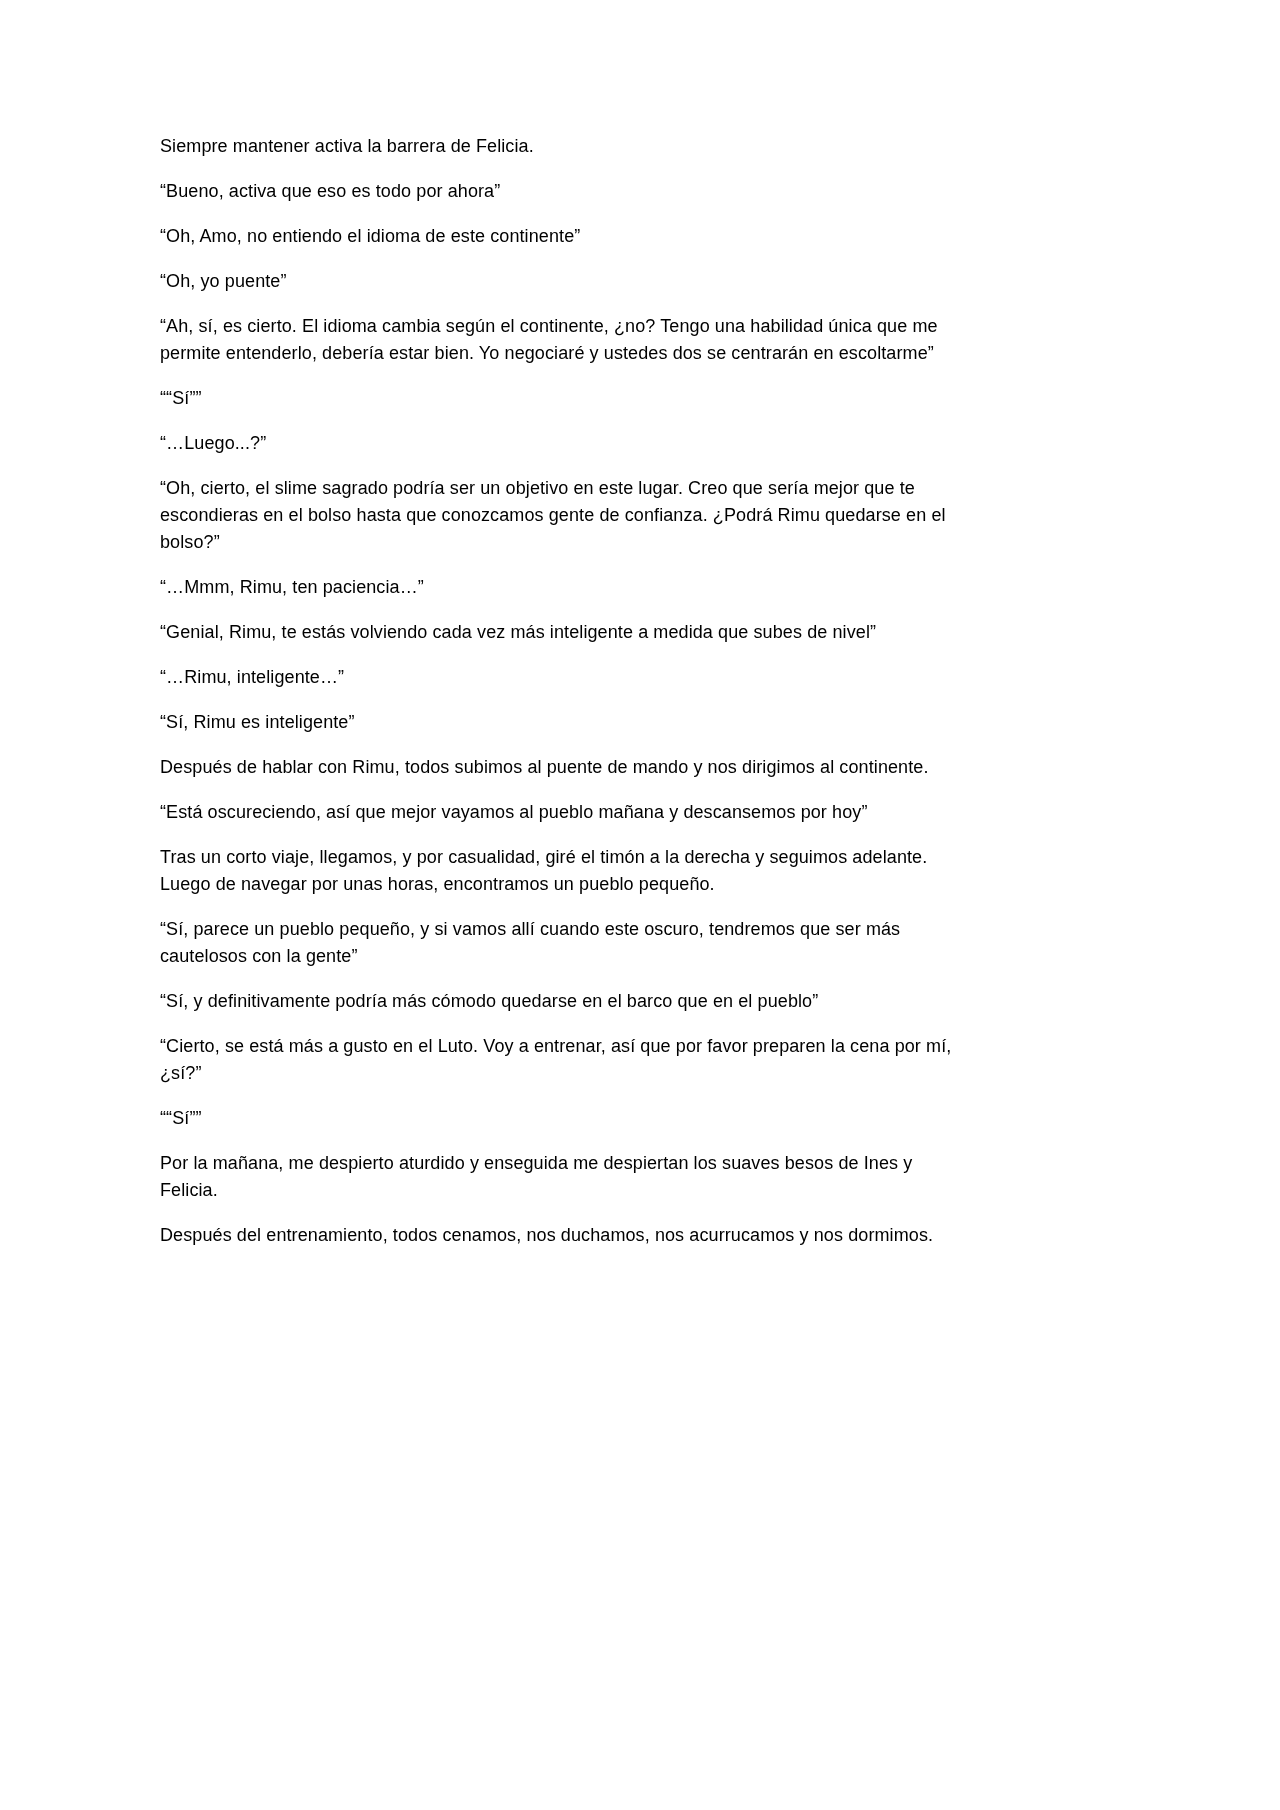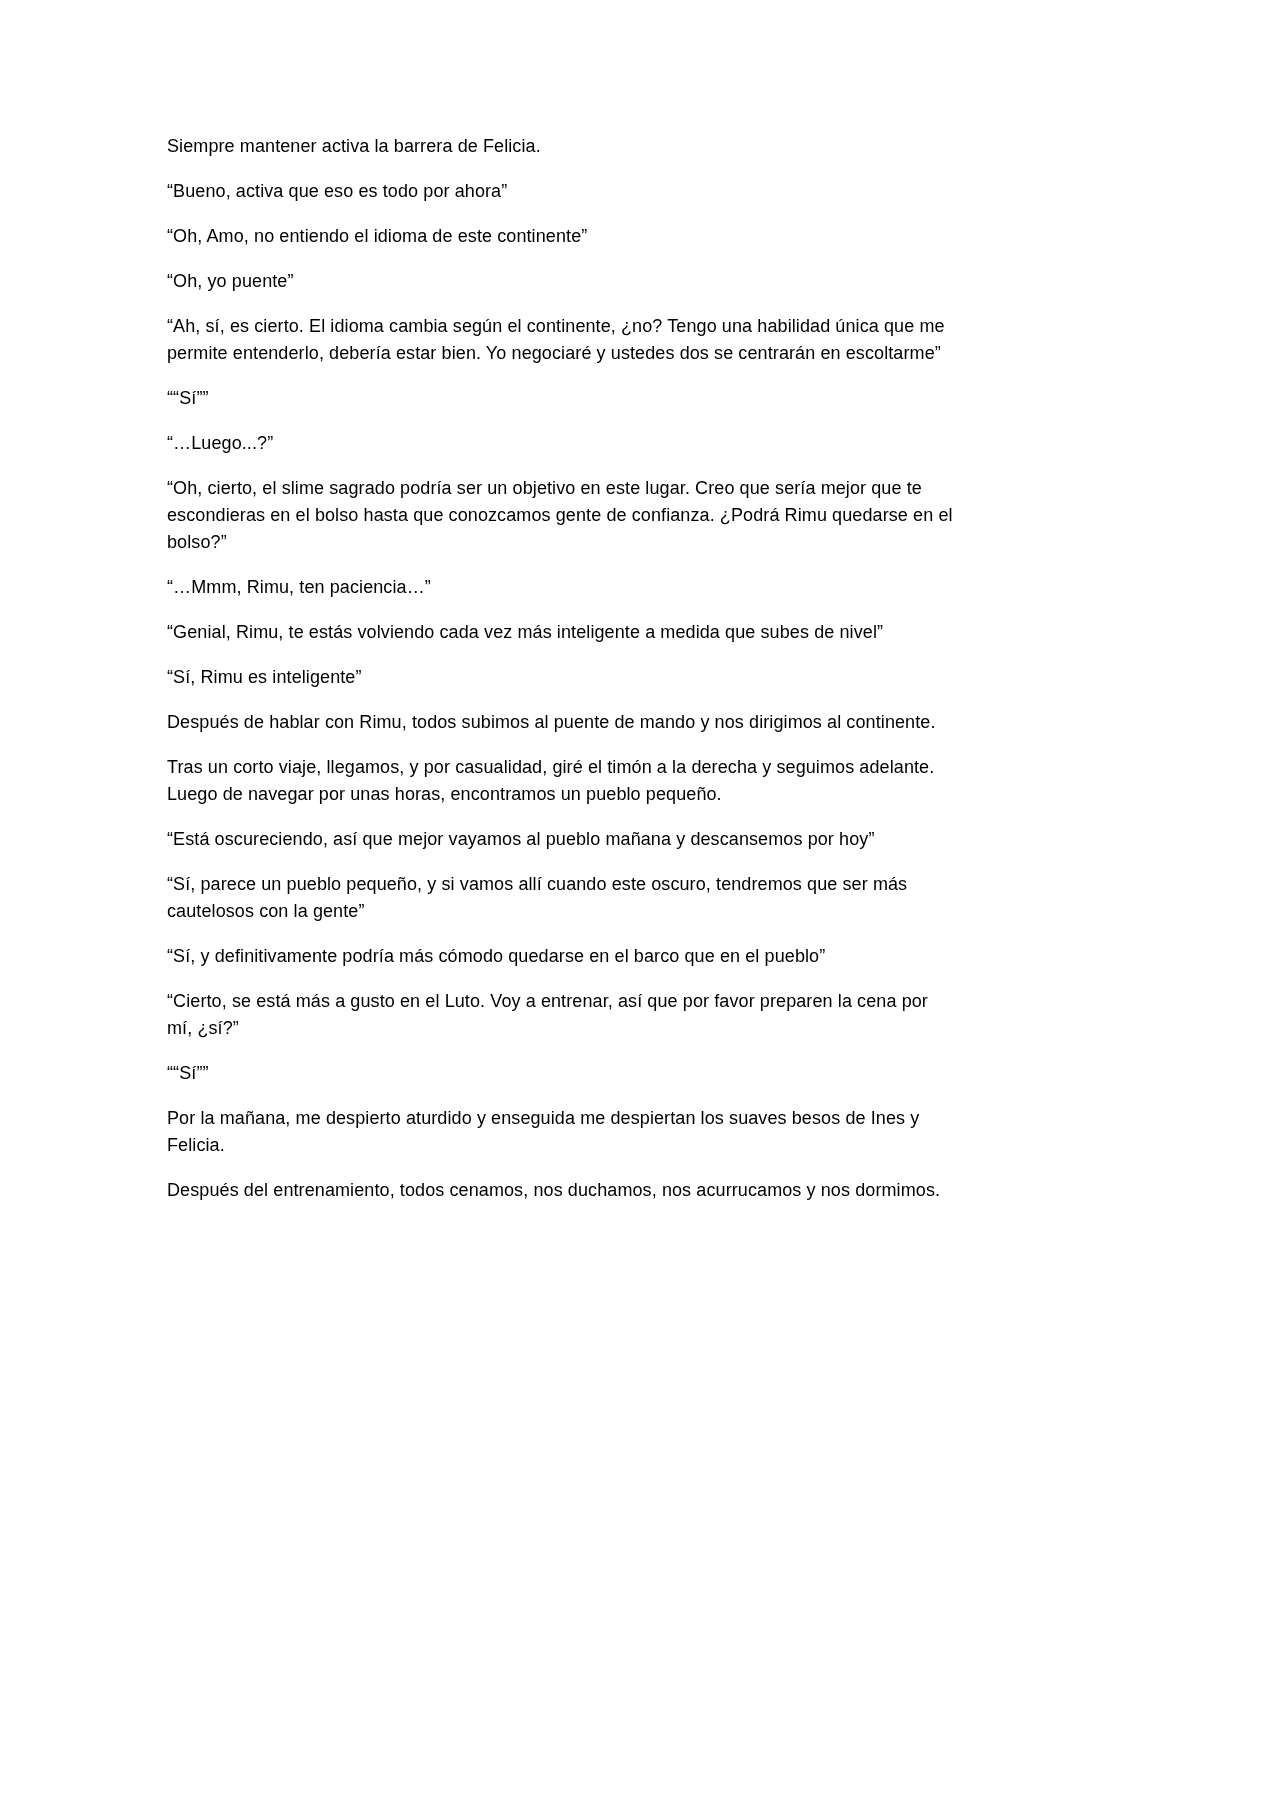--- a/index.html
+++ b/index.html
@@ -17,21 +17,21 @@
     width: 1280px;
     min-height: 1810px;
     background: #ffffff;
     box-sizing: border-box;
     padding: 133px 0 0 160px;
   }
   .content {
     width: 795px;
   }
   .content p {
-    margin: 0 0 18px 7px;
+    margin: 0 0 18px 0;
     font-size: 18px;
     line-height: 27px;
     font-weight: 400;
     letter-spacing: 0.1px;
     text-align: left;
     white-space: pre-wrap;
   }
 </style>
 </head>
 <body>
@@ -41,24 +41,25 @@
     <p>Siempre mantener activa la barrera de Felicia.</p>
     <p>“Bueno, activa que eso es todo por ahora”</p>
     <p>“Oh, Amo, no entiendo el idioma de este continente”</p>
     <p>“Oh, yo puente”</p>
     <p>“Ah, sí, es cierto. El idioma cambia según el continente, ¿no? Tengo una habilidad única que me permite entenderlo, debería estar bien. Yo negociaré y ustedes dos se centrarán en escoltarme”</p>
     <p>““Sí””</p>
     <p>“…Luego...?”</p>
     <p>“Oh, cierto, el slime sagrado podría ser un objetivo en este lugar. Creo que sería mejor que te escondieras en el bolso hasta que conozcamos gente de confianza. ¿Podrá Rimu quedarse en el bolso?”</p>
     <p>“…Mmm, Rimu, ten paciencia…”</p>
     <p>“Genial, Rimu, te estás volviendo cada vez más inteligente a medida que subes de nivel”</p>
+    <p>“…Rimu, inteligente…”</p>
     <p>“Sí, Rimu es inteligente”</p>
     <p>Después de hablar con Rimu, todos subimos al puente de mando y nos dirigimos al continente.</p>
+    <p>“Está oscureciendo, así que mejor vayamos al pueblo mañana y descansemos por hoy”</p>
     <p>Tras un corto viaje, llegamos, y por casualidad, giré el timón a la derecha y seguimos adelante. Luego de navegar por unas horas, encontramos un pueblo pequeño.</p>
-    <p>“Está oscureciendo, así que mejor vayamos al pueblo mañana y descansemos por hoy”</p>
     <p>“Sí, parece un pueblo pequeño, y si vamos allí cuando este oscuro, tendremos que ser más cautelosos con la gente”</p>
     <p>“Sí, y definitivamente podría más cómodo quedarse en el barco que en el pueblo”</p>
     <p>“Cierto, se está más a gusto en el Luto. Voy a entrenar, así que por favor preparen la cena por mí, ¿sí?”</p>
     <p>““Sí””</p>
     <p>Por la mañana, me despierto aturdido y enseguida me despiertan los suaves besos de Ines y Felicia.</p>
     <p>Después del entrenamiento, todos cenamos, nos duchamos, nos acurrucamos y nos dormimos.</p>
   </div>
 </div>
 
 </body></html>

